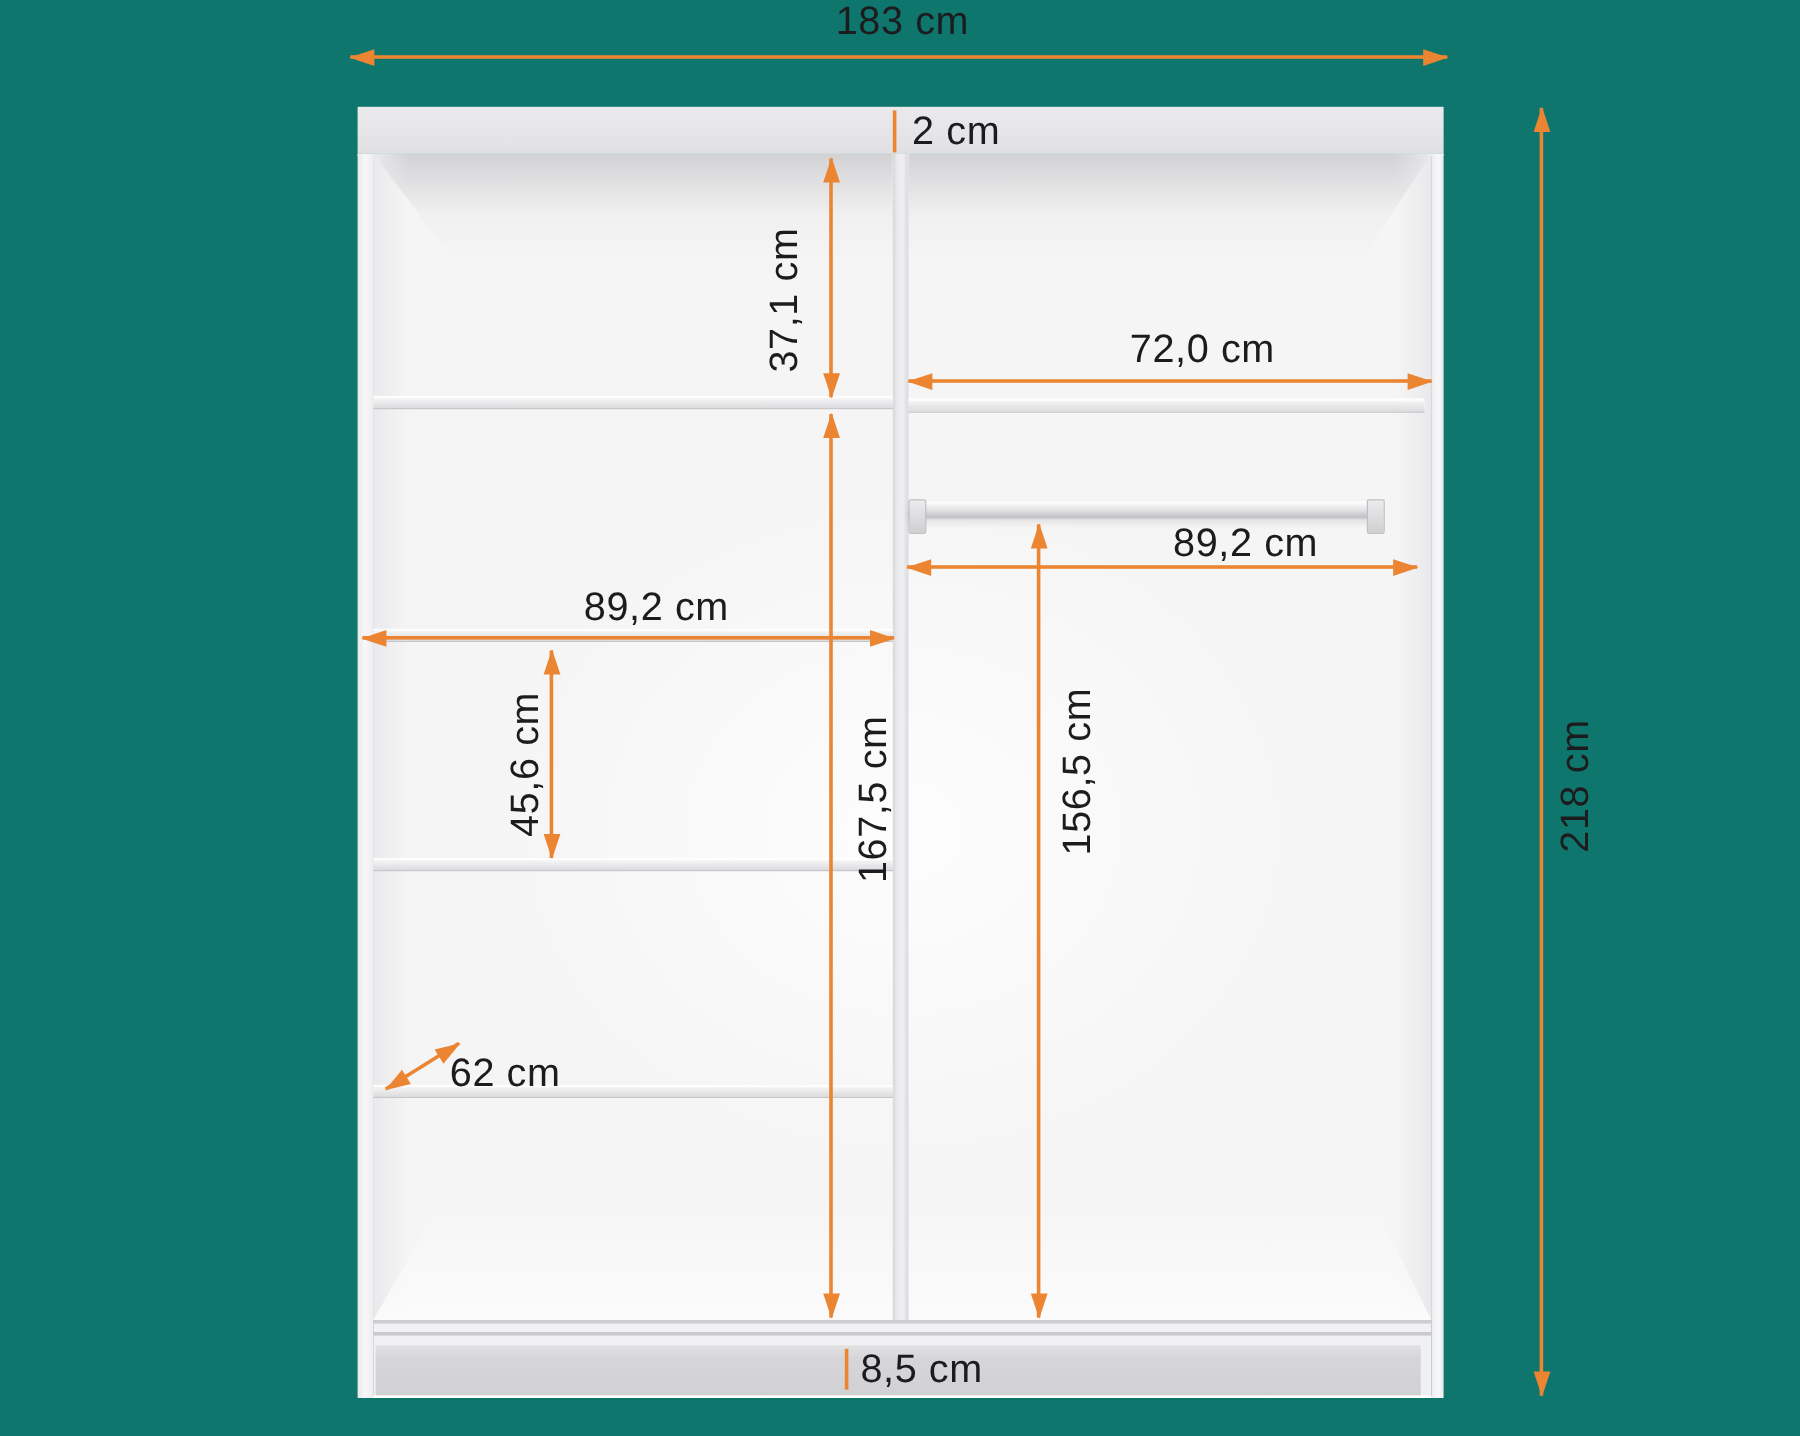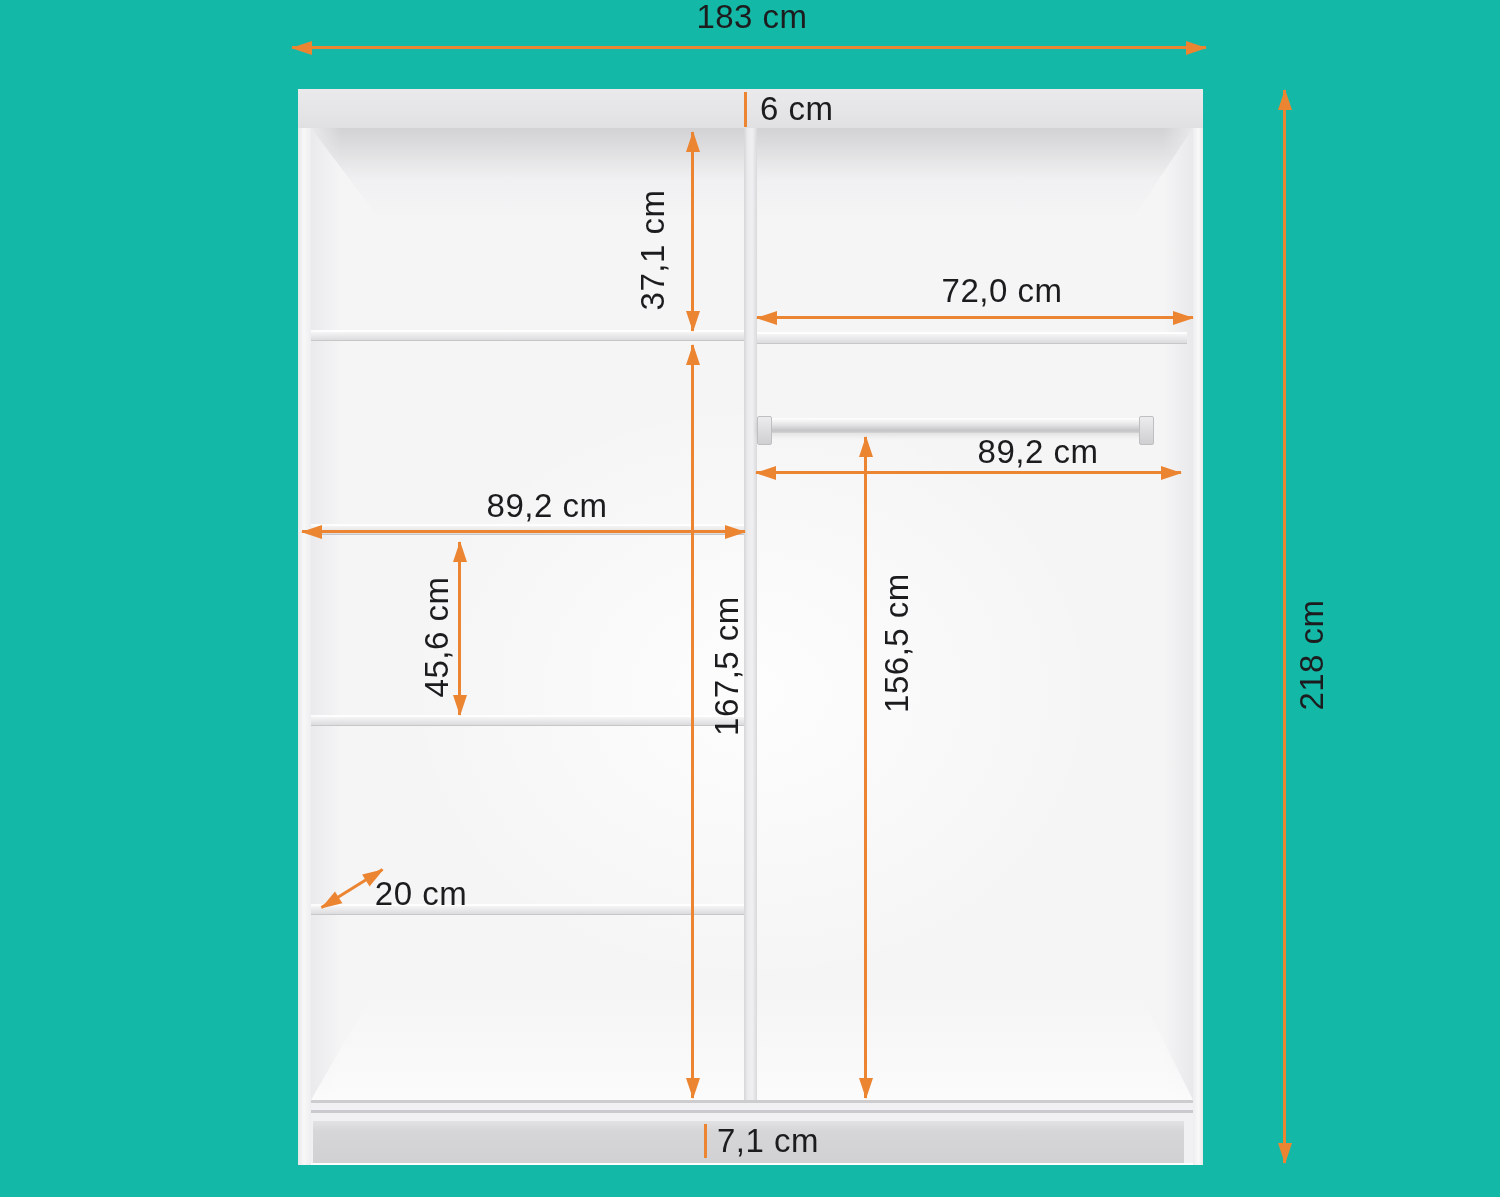--- a/index.html
+++ b/index.html
@@ -3,21 +3,21 @@
 <meta charset="utf-8">
 <style>
   :root{
     --accent:#EC8532;
     --ink:#1C1C1E;
   }
   html,body{margin:0;padding:0;background:#ffffff;}
   .canvas{
     position:relative;
     width:1500px;height:1197px;
-    background:#14b8a6;
+    background:#0f766e;
     font-family:"Liberation Sans", sans-serif;
     color:var(--ink);
     overflow:hidden;
   }
   
   .wardrobe{position:absolute;left:298px;top:89px;width:905px;height:1076px;}
   .top-panel{
     position:absolute;left:0;top:0;width:905px;height:39px;
     background:linear-gradient(180deg,#eaeaec 0%,#e4e4e6 70%,#e0e0e2 100%);
     border-bottom:2px solid #f2f2f4;
@@ -150,24 +150,24 @@
   <div class="harrow" style="left:756px;top:471px;width:425px;"></div>
   <div class="varrow" style="left:864px;top:437px;height:661px;"></div>
   <div class="harrow" style="left:302px;top:530px;width:443px;"></div>
   <div class="varrow" style="left:458px;top:542px;height:173px;"></div>
   <div class="varrow" style="left:691px;top:345px;height:753px;"></div>
   <div class="harrow" style="left:316px;top:887px;width:72px;transform:rotate(-32deg);"></div>
   <div class="tick" style="left:704px;top:1124px;height:34px;"></div>
 
   <div class="dim" style="left:752px;top:17px;">183 cm</div>
   <div class="dim rot" style="left:1312px;top:655px;">218 cm</div>
-  <div class="dim anchor-left" style="left:760px;top:109px;">6 cm</div>
+  <div class="dim anchor-left" style="left:760px;top:109px;">2 cm</div>
   <div class="dim rot" style="left:653px;top:250px;">37,1 cm</div>
   <div class="dim" style="left:1002px;top:291px;">72,0 cm</div>
   <div class="dim" style="left:1038px;top:452px;">89,2 cm</div>
   <div class="dim rot" style="left:897px;top:643px;">156,5 cm</div>
   <div class="dim" style="left:547px;top:506px;">89,2 cm</div>
   <div class="dim rot" style="left:437px;top:637px;">45,6 cm</div>
   <div class="dim rot" style="left:727px;top:666px;">167,5 cm</div>
-  <div class="dim" style="left:421px;top:894px;">20 cm</div>
-  <div class="dim anchor-left" style="left:717px;top:1141px;">7,1 cm</div>
+  <div class="dim" style="left:421px;top:894px;">62 cm</div>
+  <div class="dim anchor-left" style="left:717px;top:1141px;">8,5 cm</div>
 
 </div>
 
 </body></html>

